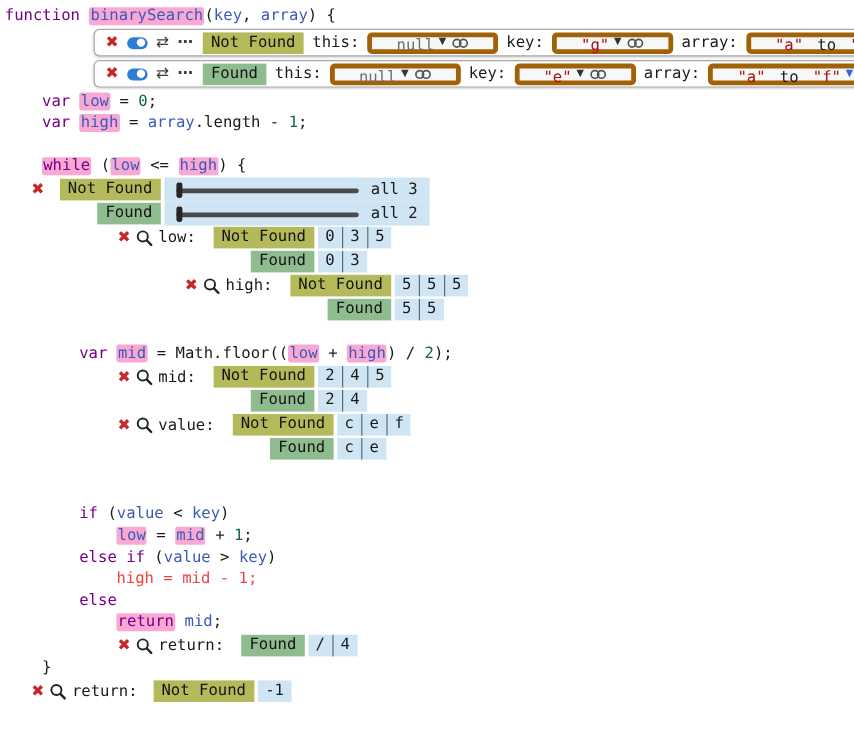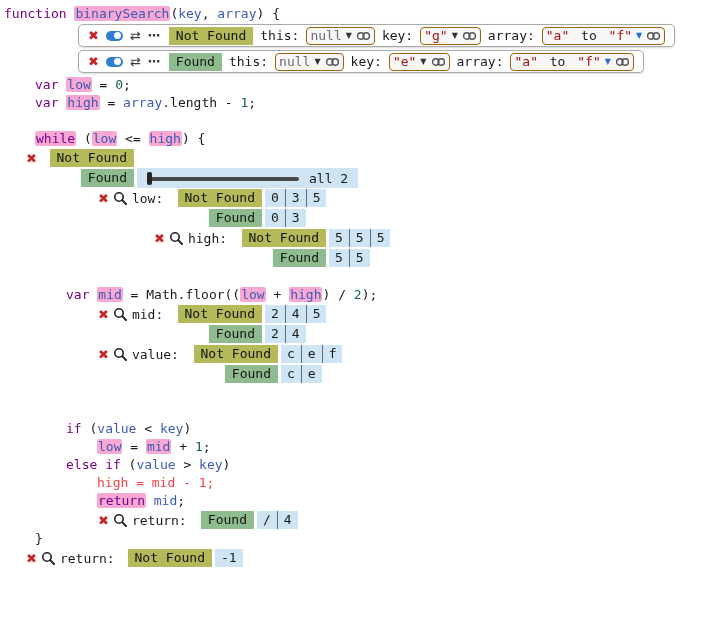--- a/index.html
+++ b/index.html
@@ -21,22 +21,22 @@
   .example-box{display:inline-flex;align-items:center;gap:7px;height:23px;padding:0 9px;
     border:1px solid #a9a9a9;border-radius:5px;background:#fff;box-shadow:0 1px 2px rgba(0,0,0,.15);
     margin-left:74px;white-space:pre}
   .x-icon{color:#c52727;font-weight:bold;font-family:"DejaVu Sans","Liberation Sans",sans-serif}
   .toggle{position:relative;width:17px;height:10px;border-radius:5px;background:#2d7dd2;display:inline-block;flex:none}
   .knob{position:absolute;top:1.5px;right:2px;width:7px;height:7px;border-radius:50%;background:#fff}
   .arrows,.dots{color:#3c3c3c;font-family:"DejaVu Sans","Liberation Sans",sans-serif}
   .dots{font-weight:bold;letter-spacing:1px}
   .badge{display:inline-block;height:18px;line-height:18px;padding:0 7px;color:#141414;white-space:pre}
   .param-label,.probe-label,.slider-label{white-space:pre}
-  .dropdown{display:inline-flex;align-items:center;gap:4px;height:18px;padding:0 3px;
-    border:1px solid #a16207;border-radius:4px;background:#f7f7f7;white-space:pre}
+  .dropdown{display:inline-flex;gap:4px;height:18px;padding:0 20px;
+    border:4px solid #a16207;border-radius:4px;background:#f7f7f7;white-space:pre}
   .caret{font-size:8px;line-height:1;font-family:"DejaVu Sans","Liberation Sans",sans-serif}
   .link,.mag{display:inline-flex;align-items:center}
   .probe-row{display:flex;align-items:center;height:20px}
   .probe-lead{display:inline-flex;align-items:center;gap:4px;flex:none}
   .badge-col{display:inline-flex;justify-content:flex-end;flex:none;margin-right:3px}
   .cells{display:inline-flex;align-items:stretch;background:#cfe5f3;height:18px}
   .cell{min-width:15px;padding:0 6px;text-align:center;line-height:18px}
   .cell+.cell{border-left:1px solid #5d6e79}
   .slider-strip{display:inline-flex;align-items:center;gap:10px;background:#cfe5f3;height:20px;padding:0 10px}
   .track-wrap{position:relative;height:13px;display:inline-block}
@@ -73,31 +73,38 @@
     <div class="blank"></div>
     <div class="line" style="padding-left: 31px;"><span class="tok-k hl">while</span><span class="tok-p"> (</span><span class="tok-v hl">low</span><span class="tok-p"> &lt;= </span><span class="tok-v hl">high</span><span class="tok-p">) {</span></div>
     <div class="probe-group">
       <div class="probe-row" style="padding-left: 22px;">
         <span class="probe-lead" style="min-width: 20px;">
           <span class="x-icon">✖</span>
         </span>
         <span class="badge-col" style="width: 88px;">
           <span class="badge" style="background: rgb(180, 186, 90);">Not Found</span>
         </span>
-      </div>
-      <div class="probe-row" style="padding-left: 22px;">
-        <span class="probe-lead" style="min-width: 20px;"></span>
-        <span class="badge-col" style="width: 88px;">
-          <span class="badge" style="background: rgb(143, 188, 143);">Found</span>
-        </span>
         <span class="slider-strip">
           <span class="track-wrap" style="width: 152px;">
             <span class="track"></span>
             <span class="handle"></span>
           </span>
+          <span class="slider-label">all 3</span>
+        </span>
+      </div>
+      <div class="probe-row" style="padding-left: 22px;">
+        <span class="probe-lead" style="min-width: 20px;"></span>
+        <span class="badge-col" style="width: 88px;">
+          <span class="badge" style="background: rgb(143, 188, 143);">Found</span>
+        </span>
+        <span class="slider-strip">
+          <span class="track-wrap" style="width: 152px;">
+            <span class="track"></span>
+            <span class="handle"></span>
+          </span>
           <span class="slider-label">all 2</span>
         </span>
       </div>
     </div>
     <div class="probe-group">
       <div class="probe-row" style="padding-left: 94px;">
         <span class="probe-lead" style="min-width: 74px;">
           <span class="x-icon">✖</span>
           <span class="mag">
             <svg width="15" height="15" viewBox="0 0 15 15">
@@ -224,20 +231,21 @@
           <span class="cell">e</span>
         </span>
       </div>
     </div>
     <div class="blank"></div>
     <div class="blank"></div>
     <div class="line" style="padding-left: 62px;"><span class="tok-k">if</span><span class="tok-p"> (</span><span class="tok-v">value</span><span class="tok-p"> &lt; </span><span class="tok-v">key</span><span class="tok-p">)</span></div>
     <div class="line" style="padding-left: 93px;"><span class="tok-v hl">low</span><span class="tok-p"> = </span><span class="tok-v hl">mid</span><span class="tok-p"> + </span><span class="tok-n">1</span><span class="tok-p">;</span></div>
     <div class="line" style="padding-left: 62px;"><span class="tok-k">else if</span><span class="tok-p"> (</span><span class="tok-v">value</span><span class="tok-p"> &gt; </span><span class="tok-v">key</span><span class="tok-p">)</span></div>
     <div class="line" style="padding-left: 93px;"><span class="tok-d">high = mid - 1;</span></div>
+    <div class="line" style="padding-left: 62px;"><span class="tok-k">else</span></div>
     <div class="line" style="padding-left: 93px;"><span class="tok-k hl">return</span><span class="tok-p"> </span><span class="tok-v">mid</span><span class="tok-p">;</span></div>
     <div class="probe-group">
       <div class="probe-row" style="padding-left: 94px;">
         <span class="probe-lead" style="min-width: 98px;">
           <span class="x-icon">✖</span>
           <span class="mag">
             <svg width="15" height="15" viewBox="0 0 15 15">
               <circle cx="6" cy="6" r="4.2" fill="none" stroke="#222" stroke-width="1.6"></circle>
               <line x1="9.4" y1="9.4" x2="13" y2="13" stroke="#222" stroke-width="2" stroke-linecap="round"></line>
             </svg>

